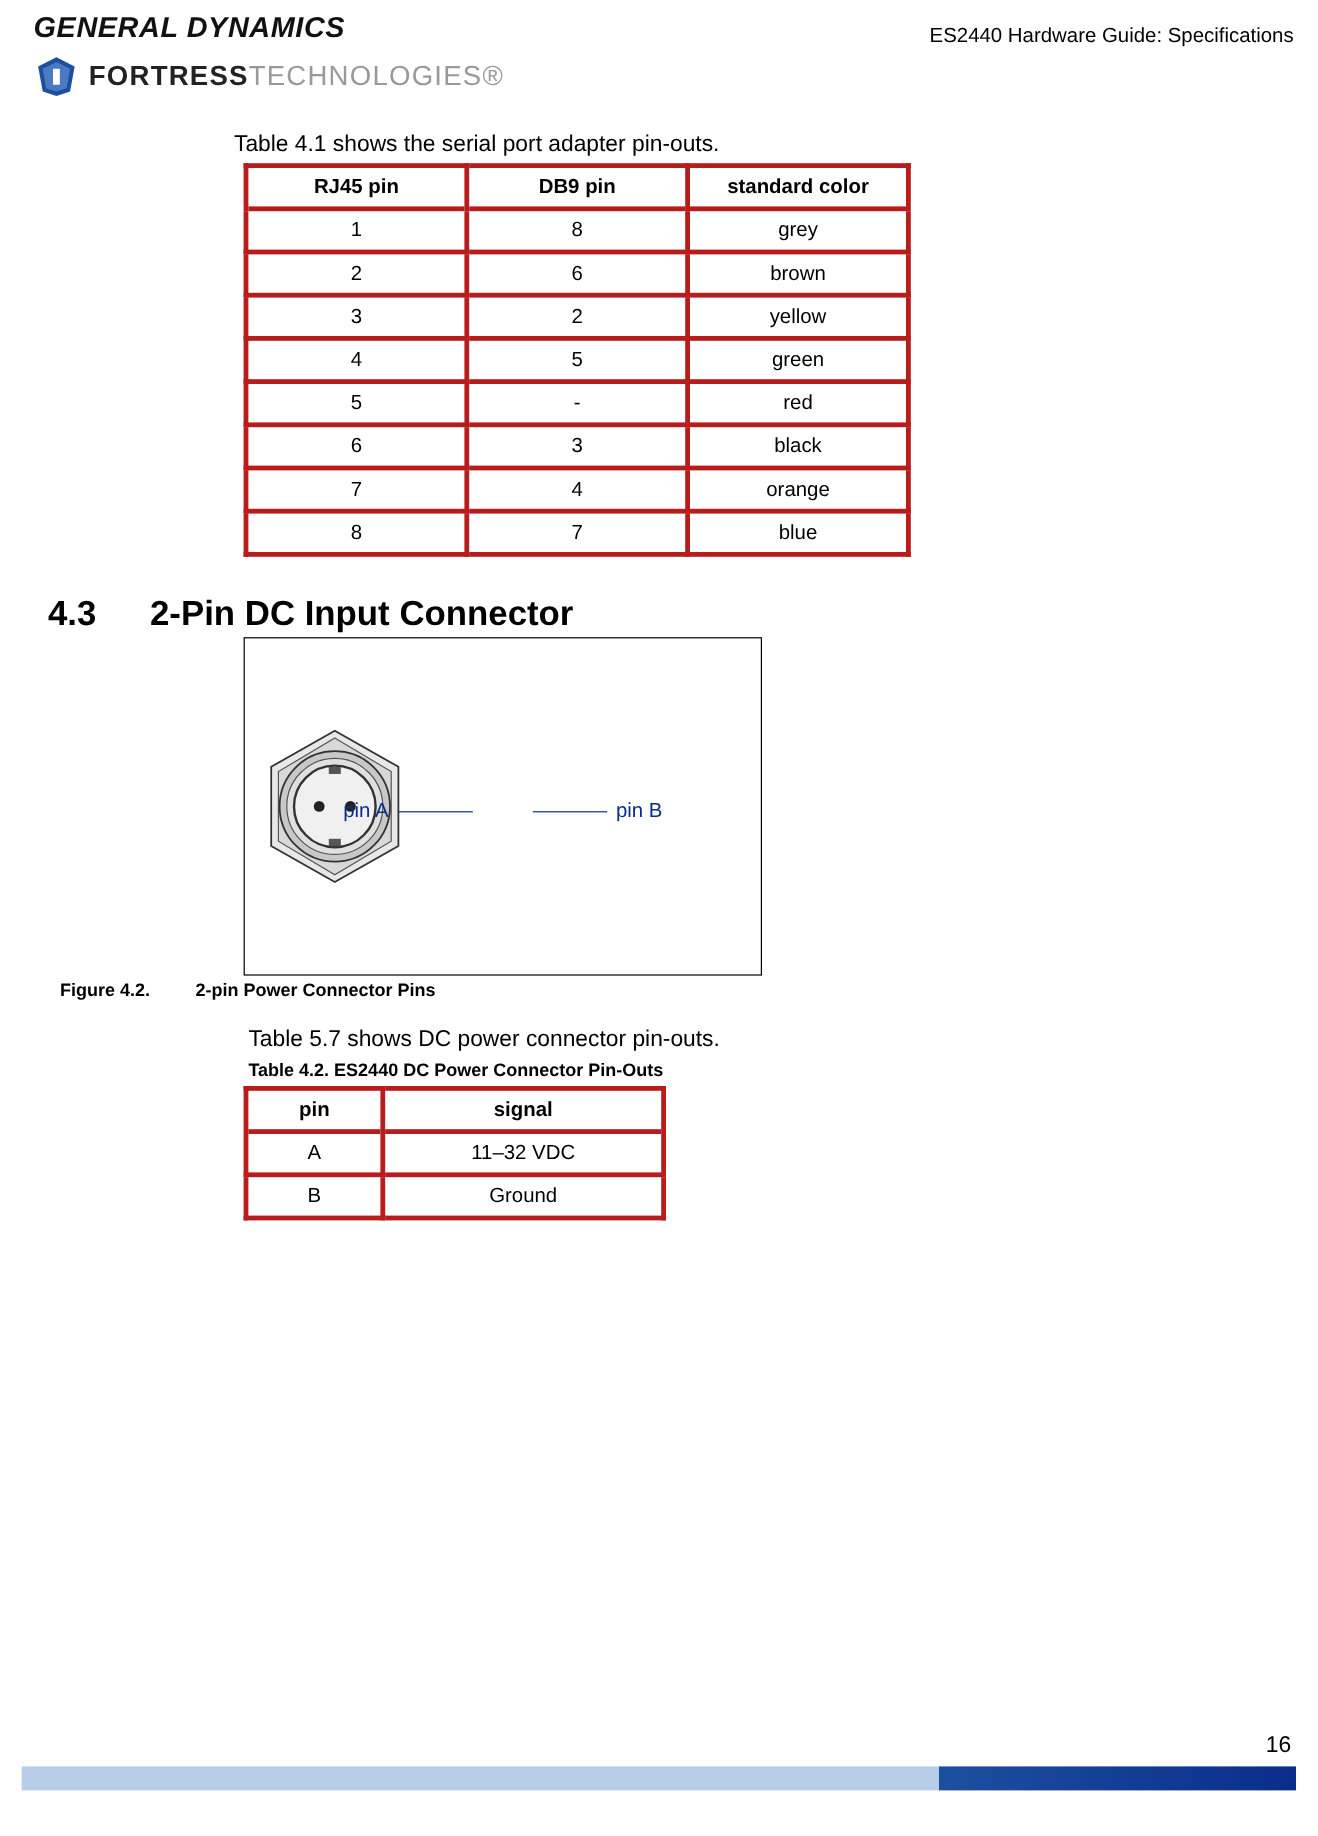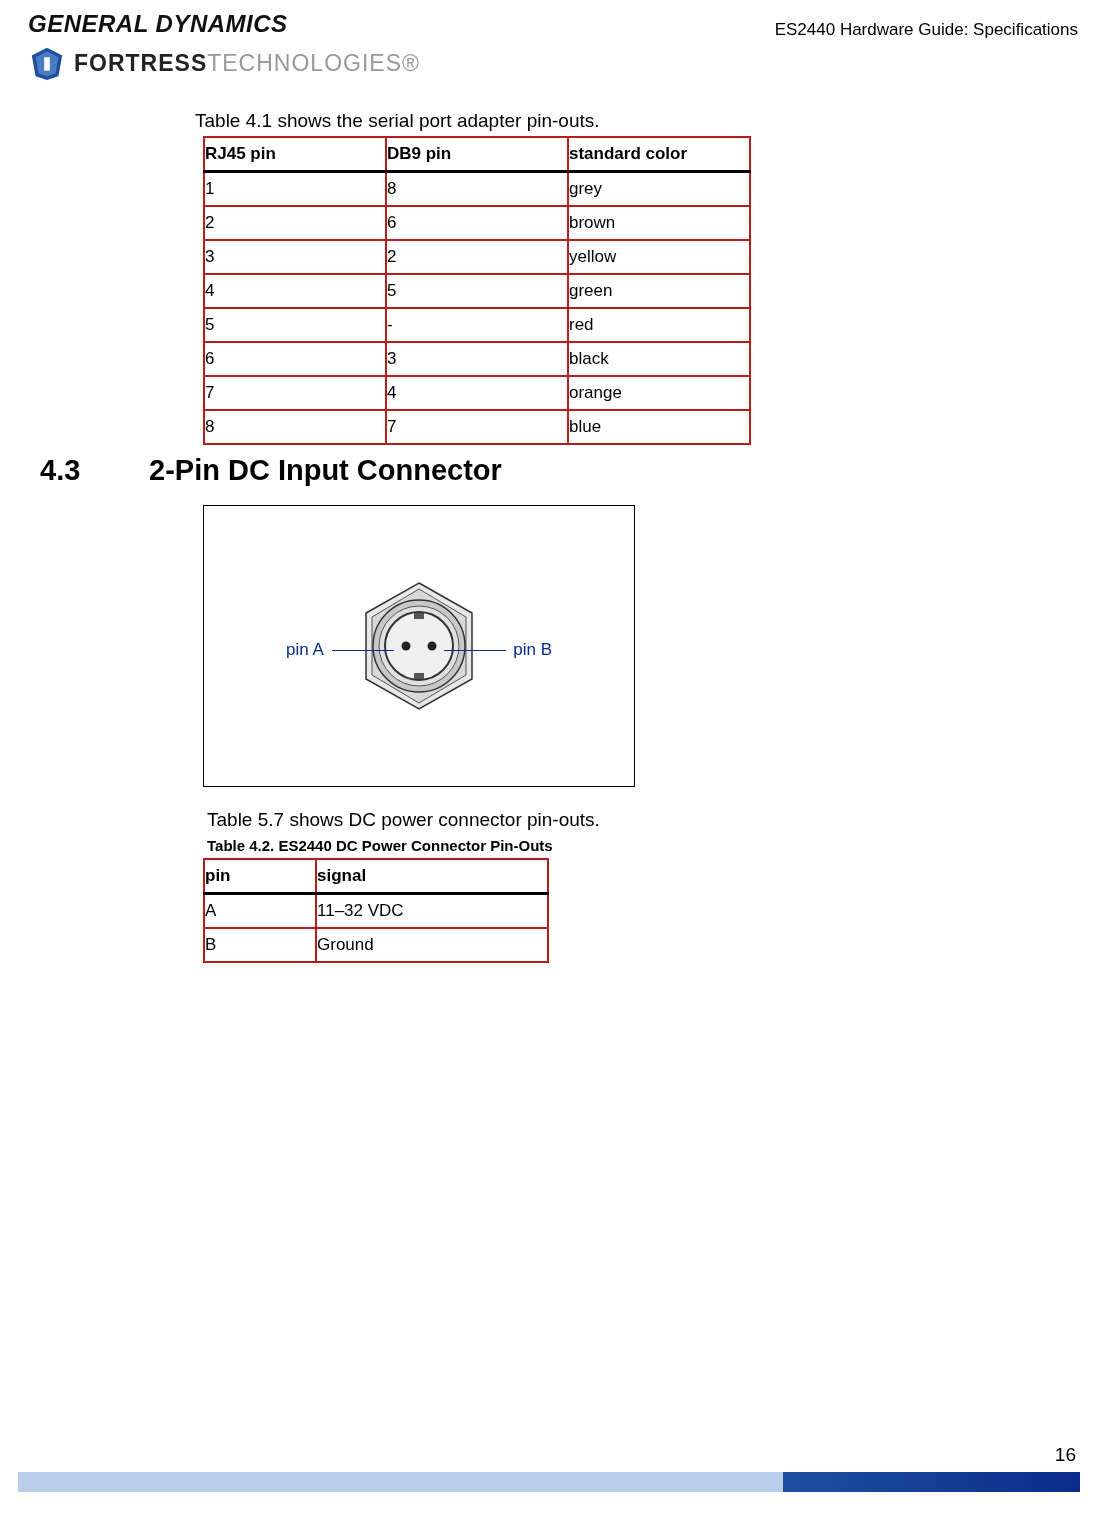--- a/index.html
+++ b/index.html
@@ -76,37 +76,36 @@
       font-weight: 700;
       text-align: center;
       margin-top: 6px;
       margin-bottom: 4px;
     }
     table.pinout {
       border-collapse: collapse;
       margin: 0 8px 0 8px;
     }
     table.pinout th, table.pinout td {
-      border: 2px solid #b91c1c;
-      text-align: left;
+      border: 4px solid #b91c1c;
+      text-align: center;
       font-size: 17px;
       padding: 6px 0;
     }
     table.pinout th {
       font-weight: 700;
       border-bottom: 3px solid #000;
     }
     table.pinout.tbl1 th, table.pinout.tbl1 td { width: 180px; }
     table.pinout.tbl2 th:nth-child(1), table.pinout.tbl2 td:nth-child(1) { width: 110px; }
     table.pinout.tbl2 th:nth-child(2), table.pinout.tbl2 td:nth-child(2) { width: 230px; }
     .section-row {
       display: flex;
-      margin-top: 9px;
+      margin-top: 32px;
       align-items: baseline;
-      gap: 24px;
     }
     .section-num {
       width: 85px;
       margin-left: 40px;
       font-size: 29px;
       font-weight: 700;
       font-family: Verdana, Arial, sans-serif;
     }
     .section-title {
       font-size: 29px;
@@ -116,26 +115,25 @@
     .section-body {
       font-size: 19px;
       margin-top: 6px;
       line-height: 1.3;
       max-width: 620px;
     }
     .figure-box {
       border: 1.5px solid #000;
       width: 430px;
       height: 280px;
-      margin-top: 18px;
+      margin-top: 2px;
       margin-left: 8px;
       position: relative;
       display: flex;
       align-items: center;
-      justify-content: center;
     }
     .connector-svg {
       display: block;
     }
     .pin-label {
       position: absolute;
       font-size: 17px;
       color: #0a2d8a;
       font-family: Arial, sans-serif;
     }
@@ -290,20 +288,24 @@
         <circle cx="62" cy="75" r="4.5" fill="#222"></circle>
         <circle cx="88" cy="75" r="4.5" fill="#222"></circle>
       </svg>
       <div class="pin-label left">pin A</div>
       <div class="pin-line-l"></div>
       <div class="pin-label right">pin B</div>
       <div class="pin-line-r"></div>
     </div>
   </div>
 
+  <div class="figure-caption-row">
+    <div class="fig-num">Figure 4.2.</div>
+    <div class="fig-title">2-pin Power Connector Pins</div>
+  </div>
 
   <div class="content">
     <div class="intro-text2">Table 5.7 shows DC power connector pin-outs.</div>
     <div class="table-caption" style="width:360px; margin-left:8px; text-align:left; padding-left:4px;">Table 4.2. ES2440 DC Power Connector Pin-Outs</div>
     <table class="pinout tbl2">
       <thead>
         <tr>
           <th>pin</th>
           <th>signal</th>
         </tr>

